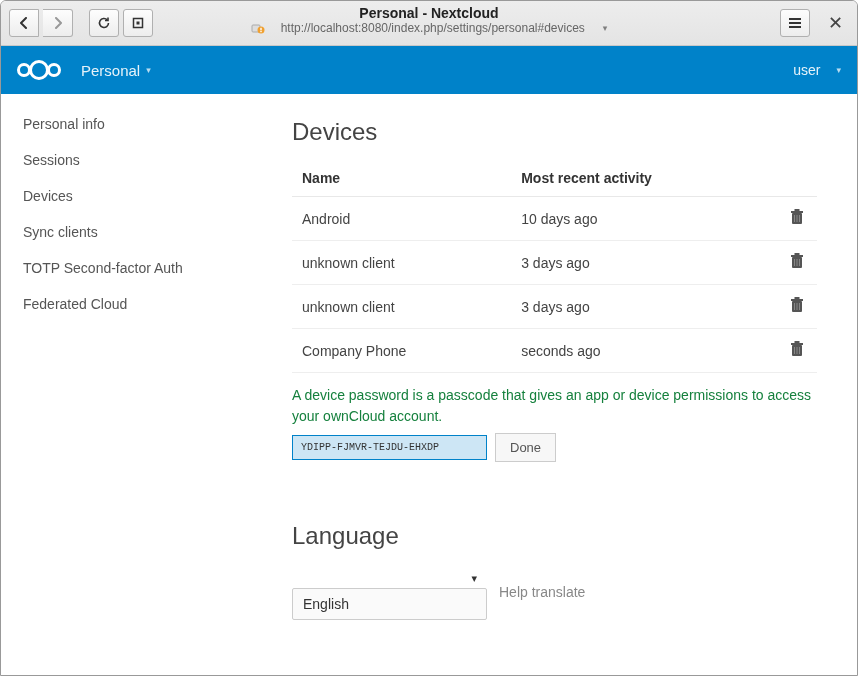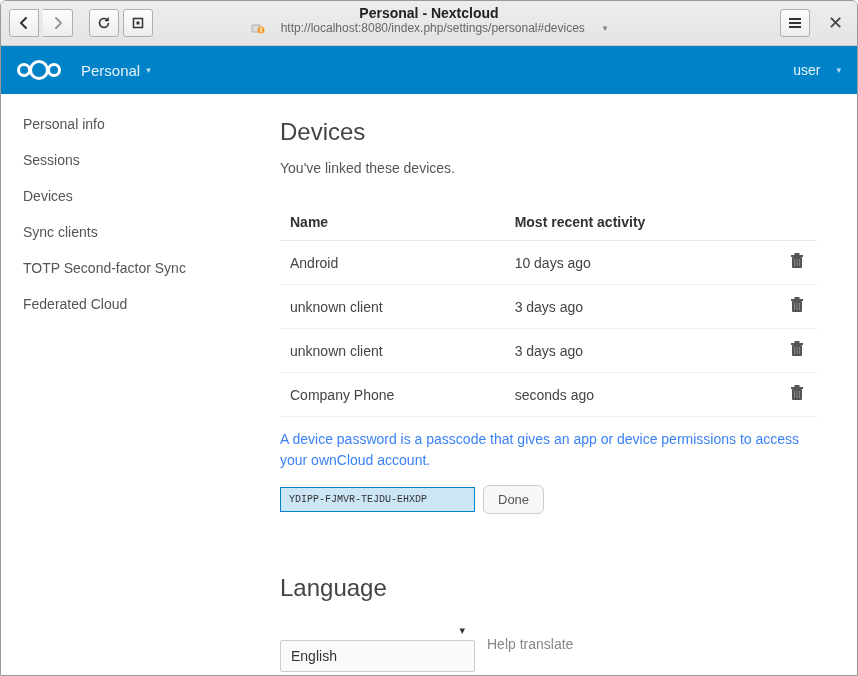--- a/index.html
+++ b/index.html
@@ -14,35 +14,35 @@
 .title-main { font-weight: bold; font-size: 14px; color: #222; }
 .title-url { font-size: 12px; color: #666; display: inline-flex; align-items: center; gap: 18px; justify-content: center; }
 .titlebar-right { margin-left: auto; display: flex; align-items: center; gap: 12px; }
 .close-x { font-size: 18px; color: #444; cursor: pointer; padding: 4px 6px; }
 .appbar { height: 48px; background: #0082c9; color: #fff; display: flex; align-items: center; padding: 0 16px; }
 .logo { display: flex; align-items: center; gap: 0; margin-right: 20px; }
 .circle { width: 14px; height: 14px; border: 3px solid #fff; border-radius: 50%; background: transparent; }
 .circle.big { width: 20px; height: 20px; }
 .app-title { color: #fff; opacity: 0.9; font-size: 15px; display: flex; align-items: center; gap: 6px; cursor: pointer; }
 .appbar-right { margin-left: auto; color: #fff; opacity: 0.9; display: flex; align-items: center; gap: 16px; cursor: pointer; font-size: 14px; }
-.content { flex: 1; display: flex; overflow: hidden; }
+.content { flex: 1; display: flex; overflow: hidden; gap: 12px; }
 .sidebar { width: 255px; padding: 12px 0; background: #fff; }
 .sidebar-item { padding: 10px 22px; color: #555; cursor: pointer; font-size: 14px; }
 .main { flex: 1; padding: 24px 40px 24px 24px; overflow-y: auto; color: #444; }
 h2.section { font-size: 24px; font-weight: 400; color: #444; margin-bottom: 14px; }
 .subtext { color: #555; margin-bottom: 28px; }
 table.devices { width: 100%; border-collapse: collapse; margin-bottom: 12px; }
 table.devices th { text-align: left; font-weight: 600; color: #333; padding: 10px 10px; border-bottom: 1px solid #e8e8e8; font-size: 14px; }
 table.devices td { padding: 12px 10px; border-bottom: 1px solid #eee; color: #444; vertical-align: middle; }
 table.devices td.action { width: 40px; text-align: center; }
 .trash { cursor: pointer; color: #555; display: inline-block; }
-.helptext { color: #3b82f6; line-height: 1.5; margin-bottom: 14px; }
+.helptext { color: #15803d; line-height: 1.5; margin-bottom: 6px; }
 .token-row { display: flex; gap: 8px; align-items: center; margin-bottom: 60px; }
 .token-input { font-family: "Courier New", monospace; font-size: 10px; padding: 6px 8px; border: 1px solid #0082c9; background: #cde6f5; color: #333; width: 195px; outline: none; }
-.done-btn { padding: 6px 14px; border: 1px solid #ccc; border-radius: 6px; background: #f7f7f7; color: #555; cursor: pointer; font-size: 13px; }
+.done-btn { padding: 6px 14px; border: 1px solid #ccc; border-radius: 0; background: #f7f7f7; color: #555; cursor: pointer; font-size: 13px; }
 .lang-row { display: flex; gap: 12px; align-items: center; }
 .lang-select { width: 195px; padding: 7px 10px; border: 1px solid #ccc; border-radius: 2px; background: #fafafa; font-size: 14px; color: #333; appearance: none; position: relative; margin-top: 24px; }
 .select-wrap { position: relative; display: inline-block; }
 .select-wrap::after { content: "▾"; position: absolute; right: 10px; top: 8px; color: #333; pointer-events: none; font-size: 11px; }
 .help-link { color: #888; cursor: pointer; }
 .caret { font-size: 9px; opacity: 0.8; }
 .url-warn { width: 12px; height: 12px; display: inline-block; }
 svg { display: block; }
 </style>
 </head>
@@ -119,27 +119,26 @@
     </div>
   </div>
 
   <div class="content">
 
     <div class="sidebar">
       <div class="sidebar-item"><span>Personal info</span></div>
       <div class="sidebar-item"><span>Sessions</span></div>
       <div class="sidebar-item"><span>Devices</span></div>
       <div class="sidebar-item"><span>Sync clients</span></div>
-      <div class="sidebar-item"><span>TOTP Second-factor Sync</span></div>
+      <div class="sidebar-item"><span>TOTP Second-factor Auth</span></div>
       <div class="sidebar-item"><span>Federated Cloud</span></div>
     </div>
 
     <div class="main">
       <h2 class="section">Devices</h2>
-      <p class="subtext">You've linked these devices.</p>
 
       <table class="devices">
         <thead>
           <tr>
             <th>Name</th>
             <th>Most recent activity</th>
             <th></th>
           </tr>
         </thead>
         <tbody id="device-rows">

